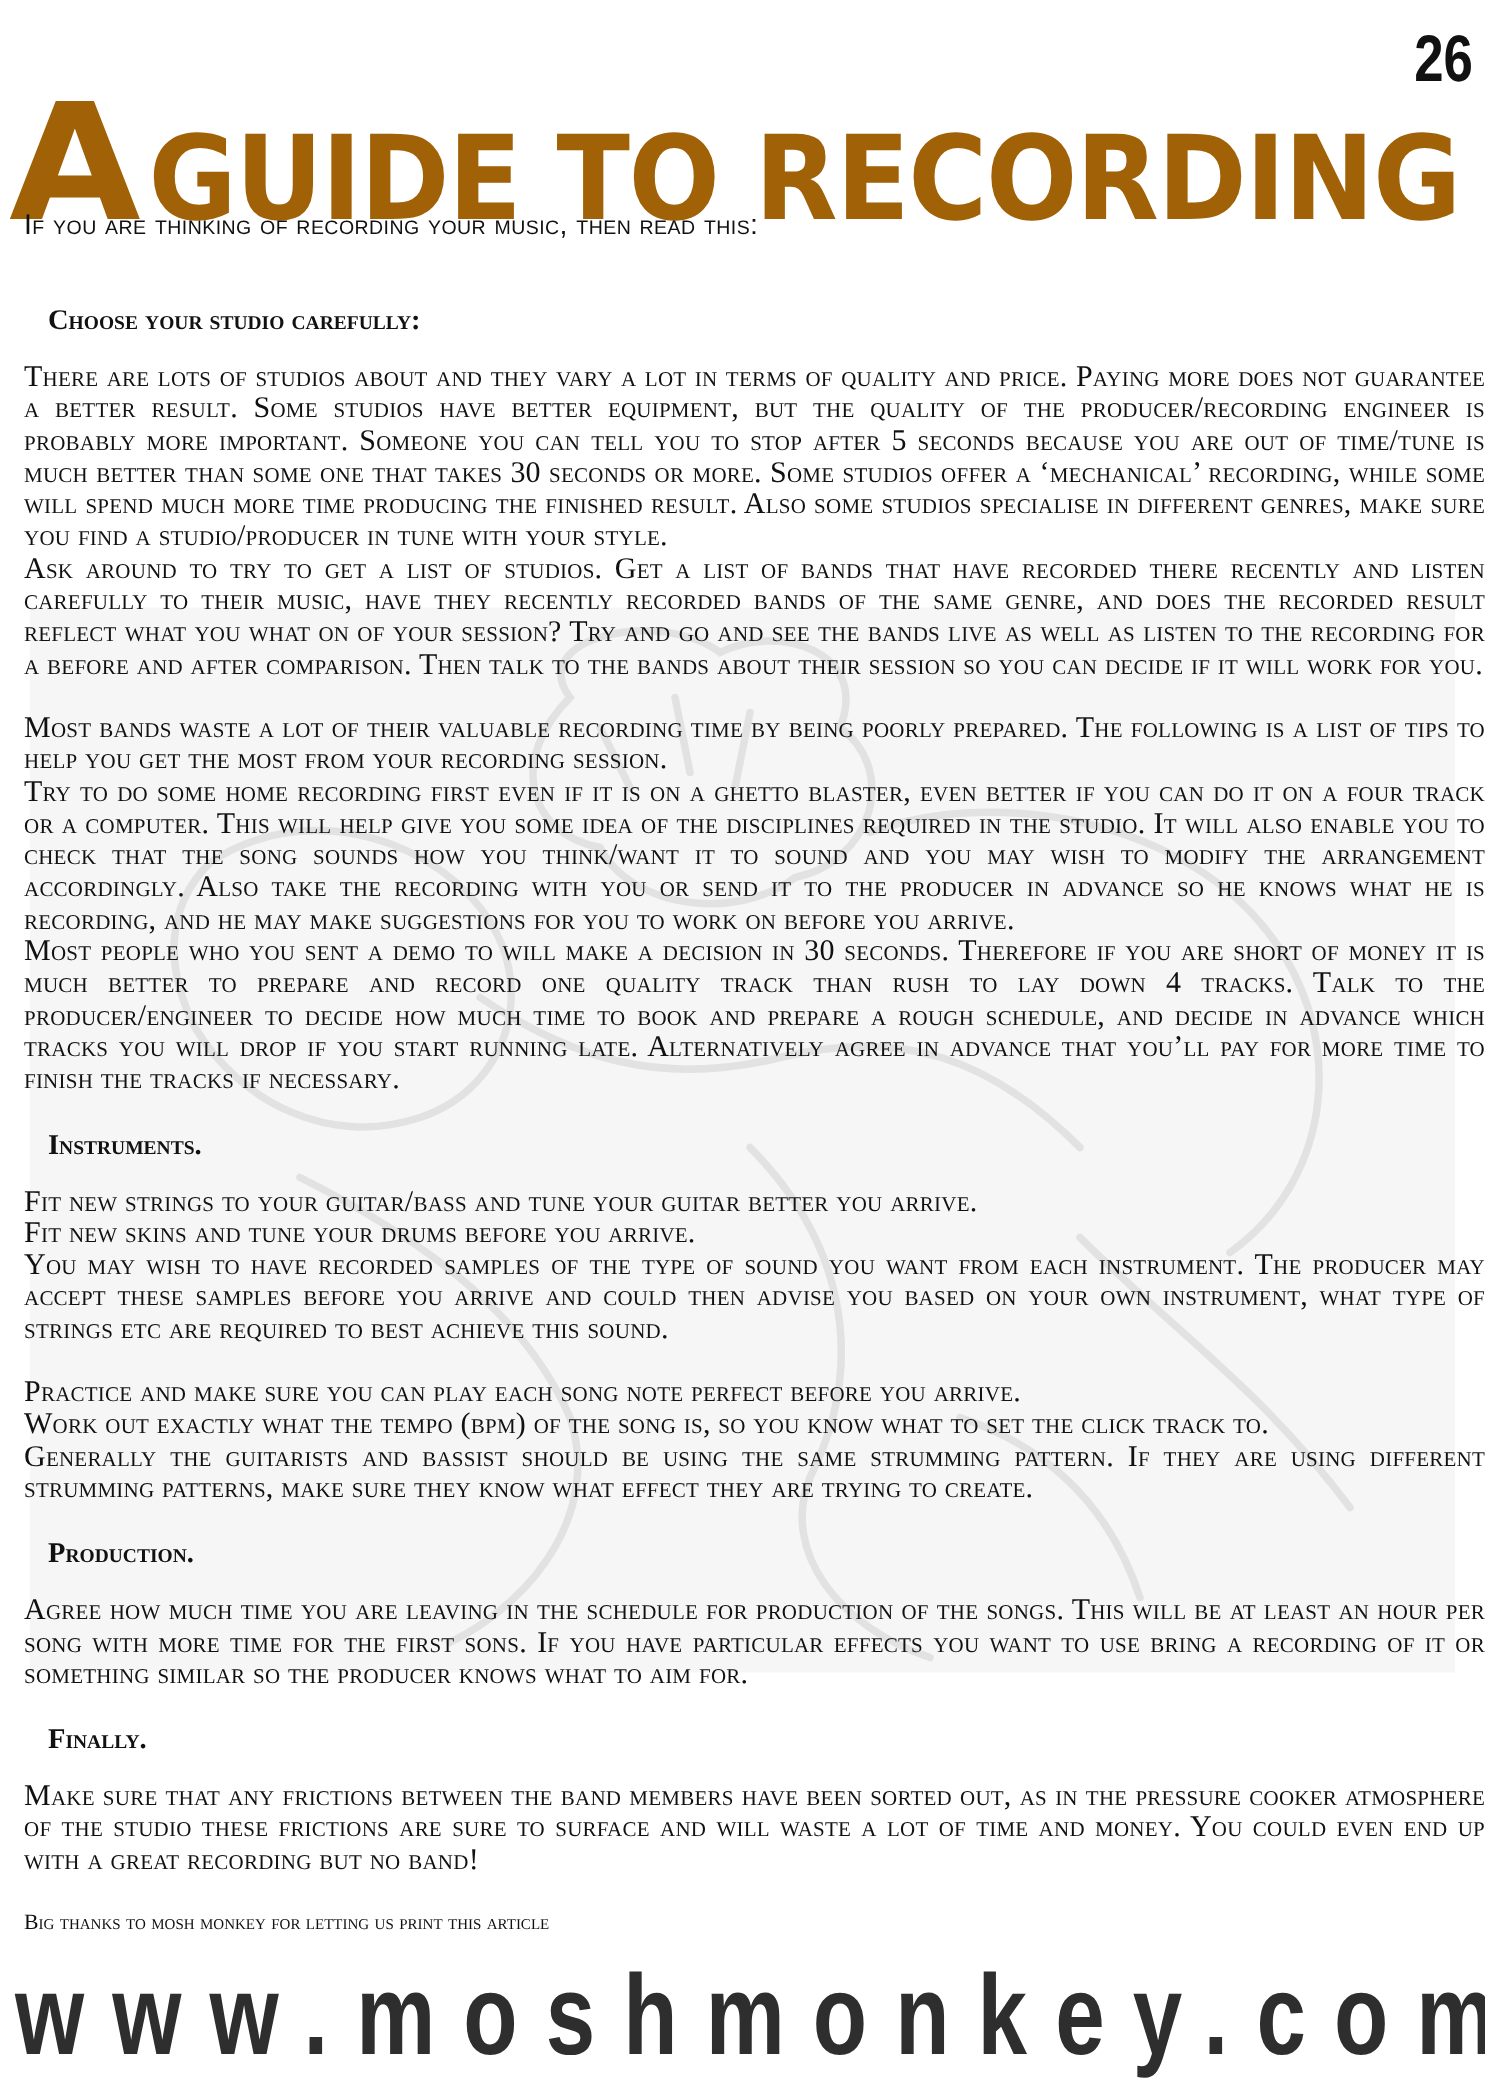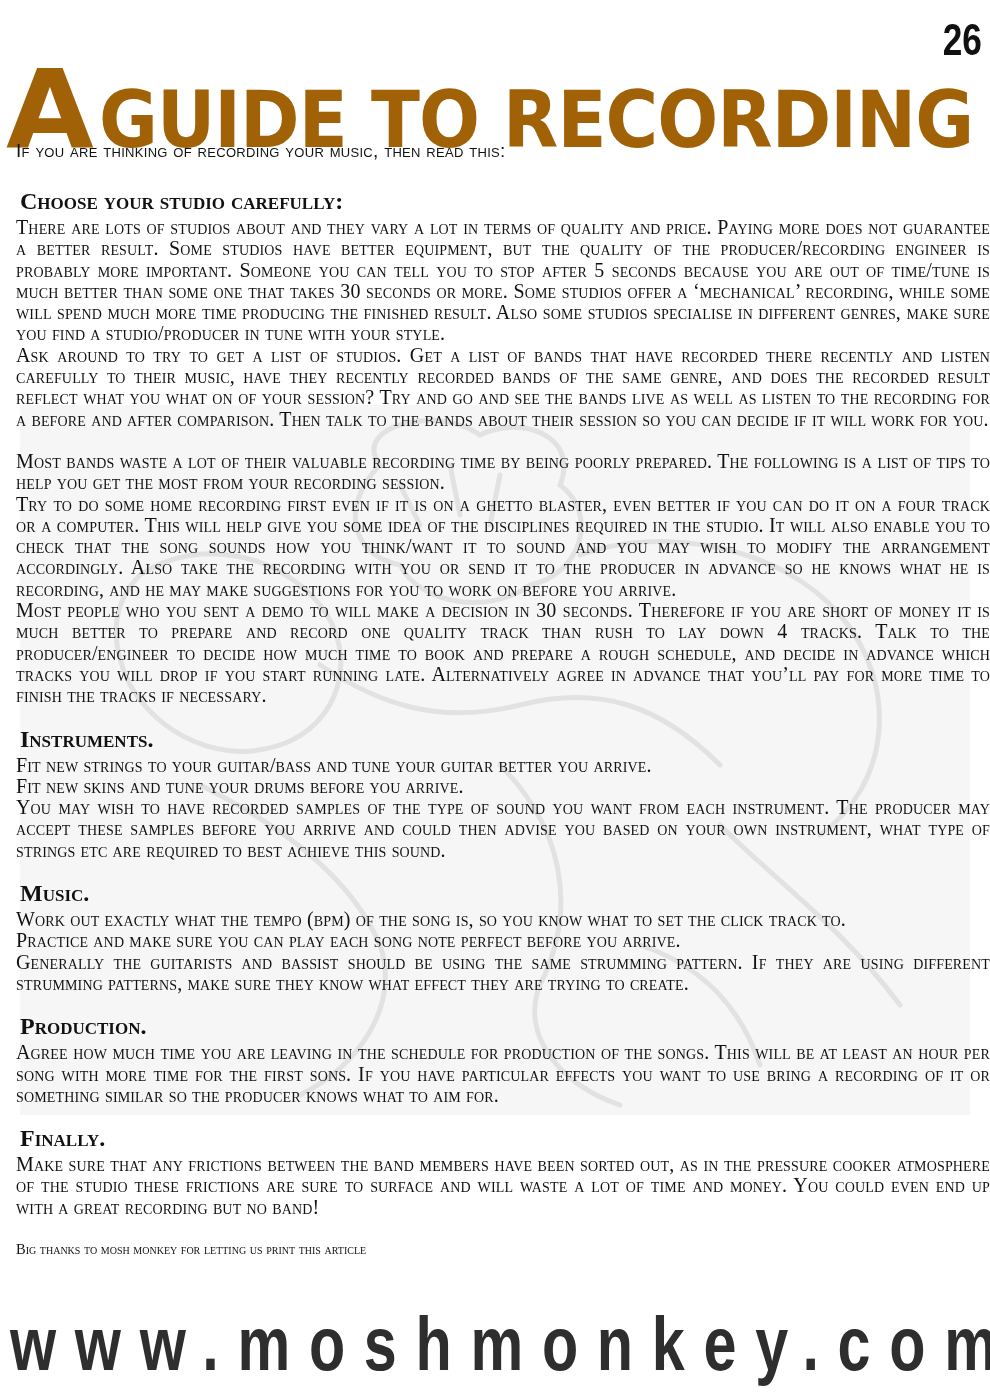--- a/index.html
+++ b/index.html
@@ -86,23 +86,23 @@
       top: 186px;
       width: 974px;
       z-index: 2;
     }
     .section {
       margin-bottom: 21px;
     }
     .section-heading {
       font-variant: small-caps;
       font-weight: 700;
-      font-size: 24px;
+      font-size: 19px;
       line-height: 23px;
-      margin: 4px;
+      margin: 16px;
     }
     .para {
       font-variant: small-caps;
       font-size: 20px;
       line-height: 21.3px;
       margin: 0;
       text-align: justify;
       letter-spacing: 0.15px;
     }
     .credit {
@@ -170,23 +170,22 @@
   </div>
 
   <div class="section">
     <h2 class="section-heading">Instruments.</h2>
     <p class="para">Fit new strings to your guitar/bass and tune your guitar better you arrive.</p>
     <p class="para">Fit new skins and tune your drums before you arrive.</p>
     <p class="para">You may wish to have recorded samples of the type of sound you want from each instrument. The producer may accept these samples before you arrive and could then advise you based on your own instrument, what type of strings etc are required to best achieve this sound.</p>
   </div>
 
   <div class="section">
-    <h2 class="section-heading">Music.</h2>
+    <p class="para">Practice and make sure you can play each song note perfect before you arrive.</p>
     <p class="para">Work out exactly what the tempo (bpm) of the song is, so you know what to set the click track to.</p>
-    <p class="para">Practice and make sure you can play each song note perfect before you arrive.</p>
     <p class="para">Generally the guitarists and bassist should be using the same strumming pattern. If they are using different strumming patterns, make sure they know what effect they are trying to create.</p>
   </div>
 
   <div class="section">
     <h2 class="section-heading">Production.</h2>
     <p class="para">Agree how much time you are leaving in the schedule for production of the songs. This will be at least an hour per song with more time for the first sons. If you have particular effects you want to use bring a recording of it or something similar so the producer knows what to aim for.</p>
   </div>
 
   <div class="section">
     <h2 class="section-heading">Finally.</h2>

